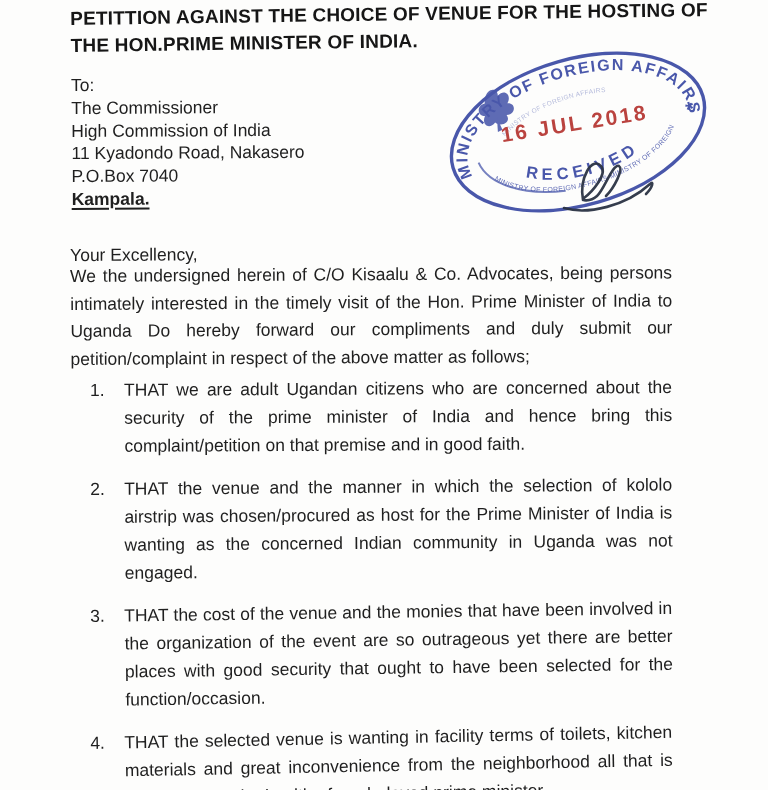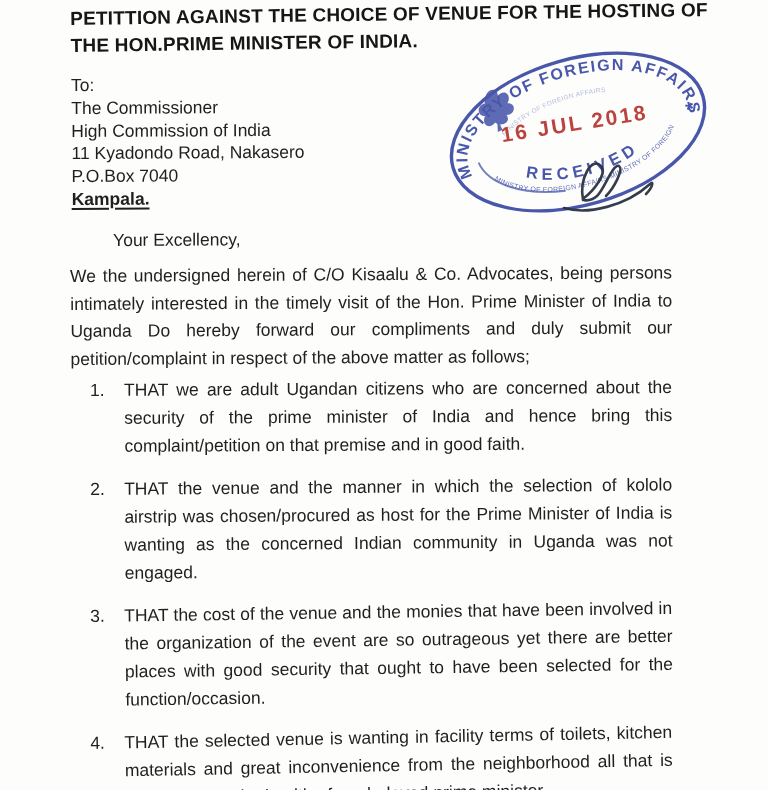--- a/index.html
+++ b/index.html
@@ -26,23 +26,23 @@
     transform:rotate(-0.3deg); transform-origin:left top;
   }
   .recipient .city {
     font-weight:bold;
     text-decoration:underline;
     text-decoration-thickness:2px;
     text-underline-offset:3px;
   }
 
   .salutation {
-    position:absolute; left:70px; top:230px;
+    position:absolute; left:70px; top:245px;
     font-size:17.5px;
-    transform:rotate(-0.3deg); transform-origin:left top;margin-left:43px;
+    transform:rotate(-0.3deg); transform-origin:left top;
   }
 
   .intro {
     position:absolute; left:70px; top:263px; width:602px;
     font-size:17.5px; line-height:27.5px;
     text-align:justify;
     transform:rotate(-0.35deg); transform-origin:left top;
   }
 
   .points { position:absolute; left:90px; top:376px; width:582px; }

